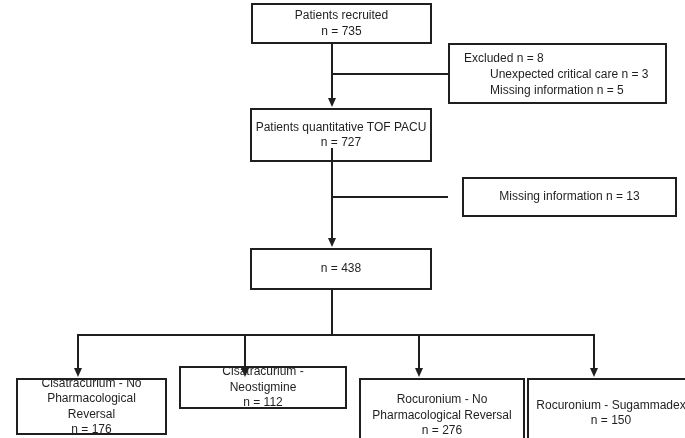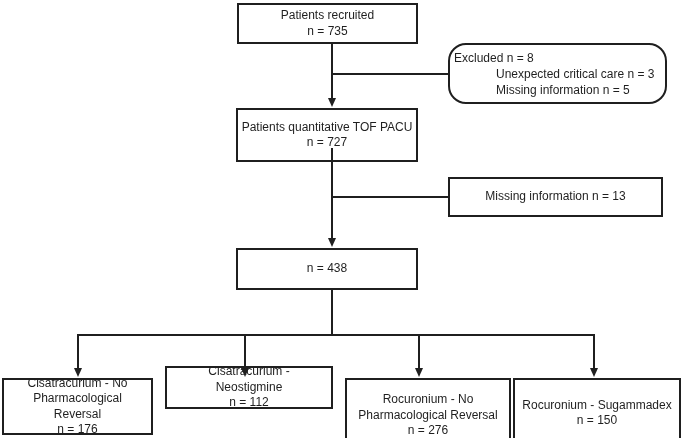--- a/index.html
+++ b/index.html
@@ -21,29 +21,29 @@
   .node{
     position:absolute;
     box-sizing:border-box;
     border:2px solid var(--line-color);
     background:var(--bg-color);
   }
   .node.center{
     display:flex;flex-direction:column;
     justify-content:center;align-items:center;
     text-align:center;
+    margin-left:14px;
   }
   .node.center .nowrap{white-space:nowrap;}
   .node.side-left{
-    padding:5px 0 0 4px;
+    padding:5px 0 0 14px;
     text-align:left;
-    border-radius:18px;
   }
   .node.side-left .xline{white-space:nowrap;line-height:16px;}
-  .node.side-left .indent{margin-left:42px;}
+  .node.side-left .indent{margin-left:26px;}
   .vline,.hline{position:absolute;background:var(--line-color);}
   .vline{width:2px;}
   .hline{height:2px;}
   .arr{
     position:absolute;width:0;height:0;
     border-left:4px solid transparent;
     border-right:4px solid transparent;
     border-top:9px solid var(--line-color);
   }
 </style>

